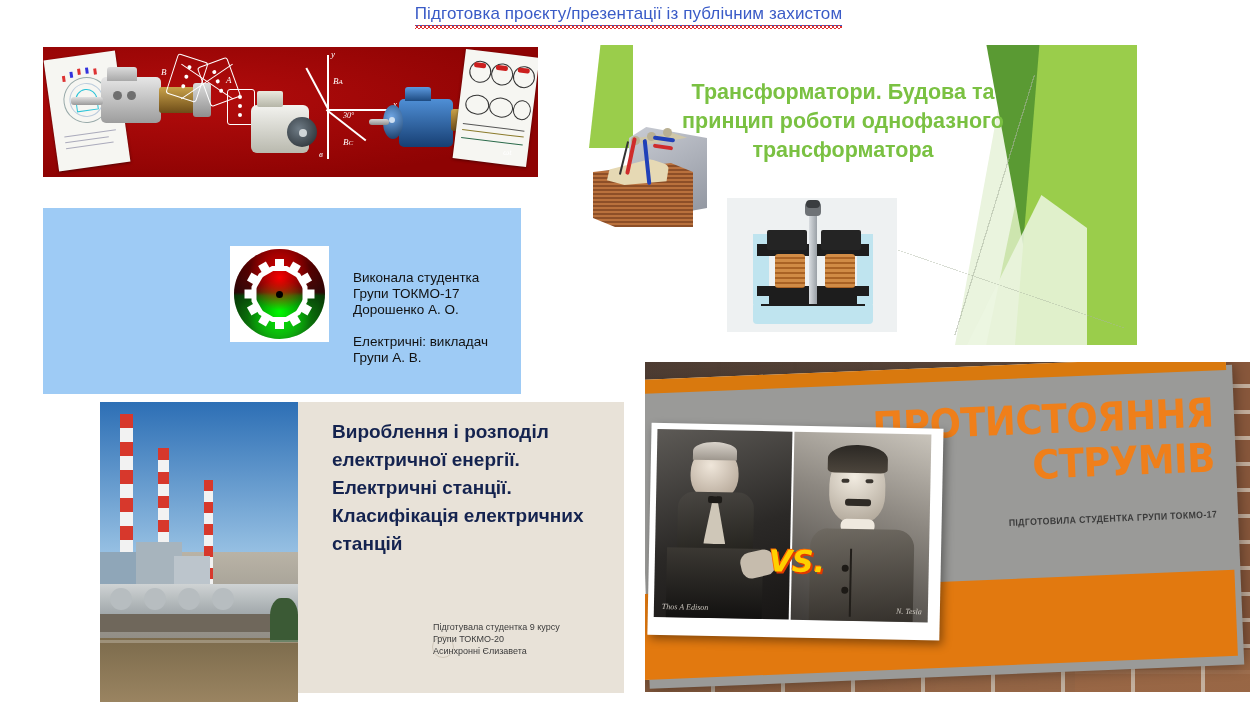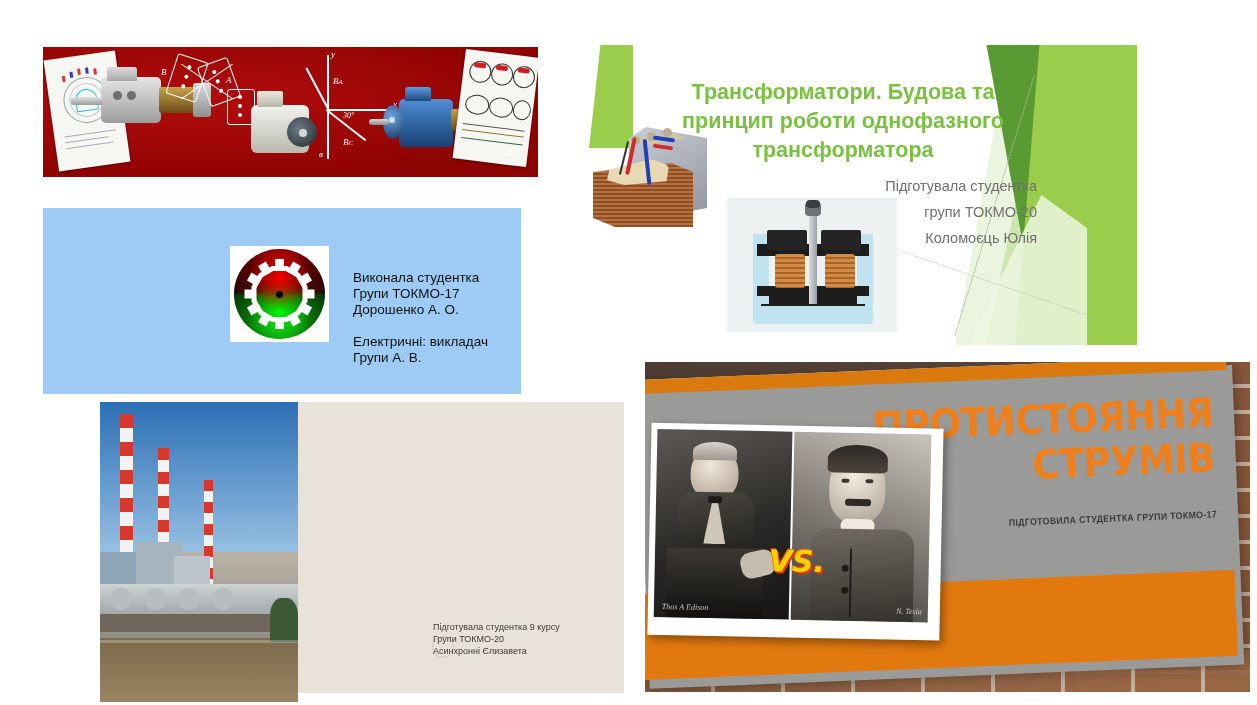--- a/index.html
+++ b/index.html
@@ -145,20 +145,26 @@
   .sig{position:absolute;font-family:"Liberation Serif",serif;font-style:italic;font-size:8px;color:#cfcac2;}
 
   
   .sh{position:absolute;}
 </style>
 </head>
 <body>
 
 <div class="page">
 
+  <div class="doc-title">
+    <span class="txt">
+      <span>Підготовка проєкту/презентації із публічним захистом</span>
+      <span class="squig"></span>
+    </span>
+  </div>
 
   <div class="s1">
 
     <div class="s1-banner">
 
       <div class="paper" style="left:8px;top:8px;width:72px;height:112px;transform:rotate(-8deg);">
         <div class="sh" style="left:14px;top:22px;width:44px;height:44px;border:1px solid #9aa;border-radius:50%;"></div>
         <div class="sh" style="left:20px;top:28px;width:32px;height:32px;border:1px solid #bcd;border-radius:50%;"></div>
         <div class="sh" style="left:26px;top:34px;width:20px;height:20px;border:1.5px solid #2bc4d8;border-radius:50% 50% 0 0;"></div>
         <div class="sh" style="left:16px;top:18px;width:3px;height:6px;background:#d33;"></div>
@@ -319,25 +325,20 @@
                 clip-path:polygon(20% 0,100% 0,100% 100%,0 100%);"></div>
     <div class="poly" style="left:392px;top:150px;width:120px;height:150px;background:rgba(236,246,226,.85);
                 clip-path:polygon(0 100%,62% 0,100% 22%,100% 100%);"></div>
     <div class="poly" style="left:300px;top:30px;width:240px;height:260px;
                 background:linear-gradient(107deg,transparent 49.7%,rgba(170,180,160,.55) 49.7%,rgba(170,180,160,.55) 50.1%,transparent 50.1%);"></div>
     <div class="poly" style="left:300px;top:180px;width:250px;height:120px;
                 background:linear-gradient(19deg,transparent 49.7%,rgba(170,180,160,.45) 49.7%,rgba(170,180,160,.45) 50.1%,transparent 50.1%);"></div>
 
     <div class="s2-title">Трансформатори. Будова та принцип роботи однофазного трансформатора</div>
 
-    <div class="s2-sub">
-      <div>Підготувала студентка</div>
-      <div>групи ТОКМО-20</div>
-      <div>Коломоєць Юлія</div>
-    </div>
 
     <div class="coil3d">
       <div class="sh" style="left:42px;top:2px;width:78px;height:92px;background:linear-gradient(150deg,#c9ccd4,#8f949e);
                   clip-path:polygon(22% 0,100% 12%,100% 88%,22% 100%,0 88%,0 12%);"></div>
       <div class="sh" style="left:40px;top:8px;width:60px;height:22px;background:#cfc7a9;
                   clip-path:polygon(8% 26%,76% 0,100% 22%,30% 54%);"></div>
       <div class="sh" style="left:44px;top:11px;width:9px;height:9px;border-radius:50%;background:#b9b093;"></div>
       <div class="sh" style="left:60px;top:7px;width:9px;height:9px;border-radius:50%;background:#b9b093;"></div>
       <div class="sh" style="left:76px;top:3px;width:9px;height:9px;border-radius:50%;background:#b9b093;"></div>
       <div class="sh" style="left:6px;top:38px;width:100px;height:64px;
@@ -393,20 +394,21 @@
       <div class="sh" style="left:0;top:182px;width:198px;height:32px;background:linear-gradient(180deg,#cfd3d4,#9ea5a8);"></div>
       <div class="sh" style="left:10px;top:186px;width:22px;height:22px;border-radius:50%;background:#b7bdc0;"></div>
       <div class="sh" style="left:44px;top:186px;width:22px;height:22px;border-radius:50%;background:#b7bdc0;"></div>
       <div class="sh" style="left:78px;top:186px;width:22px;height:22px;border-radius:50%;background:#b7bdc0;"></div>
       <div class="sh" style="left:112px;top:186px;width:22px;height:22px;border-radius:50%;background:#b7bdc0;"></div>
       <div class="sh" style="left:0;top:212px;width:198px;height:18px;background:#6f675b;"></div>
       <div class="sh" style="left:170px;top:196px;width:28px;height:44px;background:#3b5a35;border-radius:40% 40% 0 0;"></div>
       <div class="sh" style="left:0;top:238px;width:198px;height:3px;background:rgba(255,255,255,.25);"></div>
     </div>
 
+    <div class="s3-title">Вироблення і розподіл електричної енергії. Електричні станції. Класифікація електричних станцій</div>
 
     <div class="s3-circle"></div>
 
     <div class="s3-sub">
       <div>Підготувала  студентка 9 курсу</div>
       <div>Групи ТОКМО-20</div>
       <div>Асинхронні Єлизавета</div>
     </div>
   </div>
 

